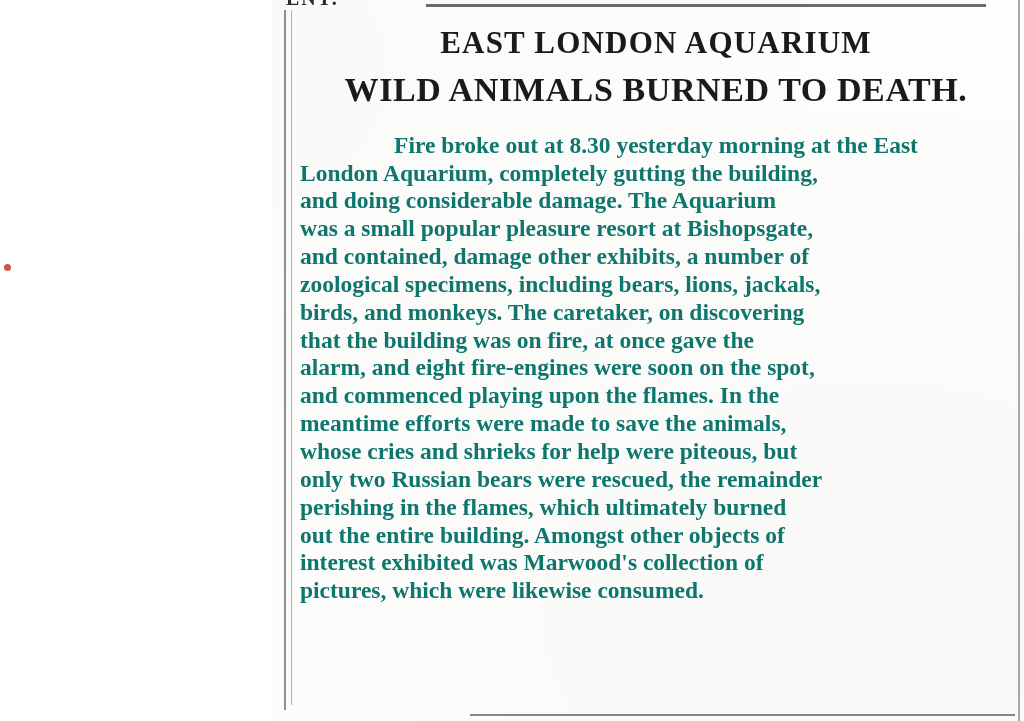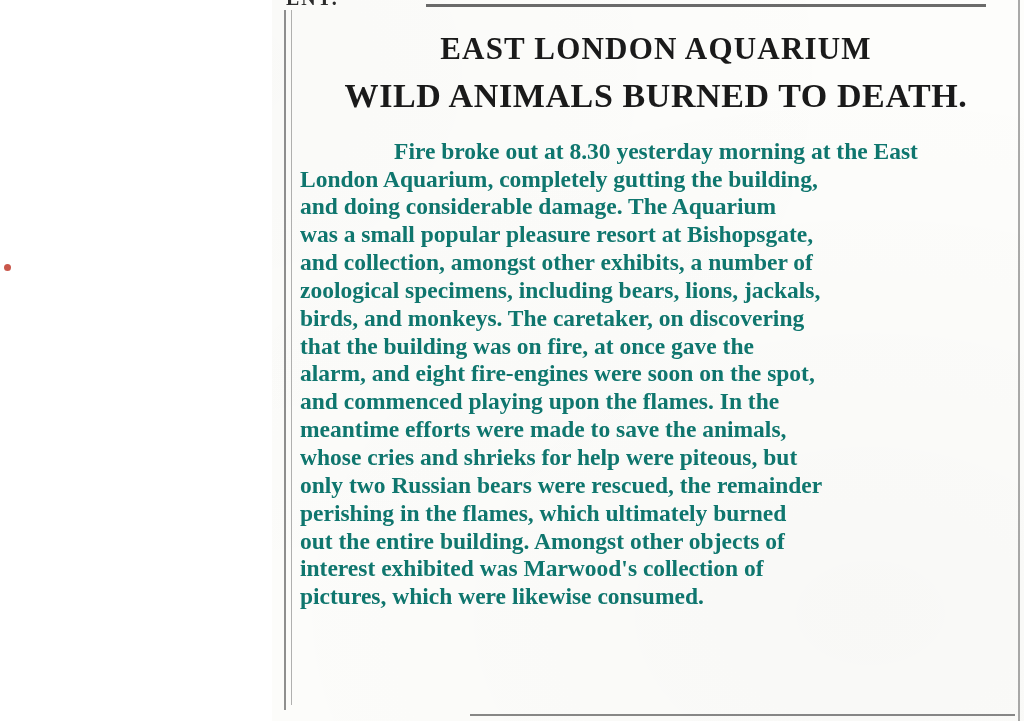--- a/index.html
+++ b/index.html
@@ -106,21 +106,21 @@
     width: 545px;
     height: 2px;
     background: #555;
     opacity: .7;
   }
 
   
   #article {
     position: absolute;
     left: 300px;
-    top: 28px;
+    top: 22px;
     width: 712px;
   }
 
   .headline {
     text-align: center;
     font-family: "Liberation Serif", serif;
     font-weight: bold;
     color: #1a1a1a;
   }
   .headline-1 {
@@ -176,21 +176,21 @@
   <div id="article">
 
     <div class="headline headline-1">EAST LONDON AQUARIUM</div>
     <div class="headline headline-2">WILD ANIMALS BURNED TO DEATH.</div>
 
     <div class="body-text">
       <span class="ln" style="text-indent:0;display:block;text-align:center;">Fire broke out at 8.30 yesterday morning at the East</span>
       <span class="ln">London Aquarium, completely gutting the building,</span>
       <span class="ln">and doing considerable damage.   The Aquarium</span>
       <span class="ln">was a small popular  pleasure resort at Bishopsgate,</span>
-      <span class="ln">and collection, amongst other exhibits, a number of</span>
+      <span class="ln">and contained, damage other exhibits, a number of</span>
       <span class="ln">zoological specimens, including bears, lions, jackals,</span>
       <span class="ln">birds, and monkeys.   The caretaker, on discovering</span>
       <span class="ln">that the building was on fire, at once gave the</span>
       <span class="ln">alarm, and eight fire-engines were soon on the spot,</span>
       <span class="ln">and commenced playing upon the flames.    In the</span>
       <span class="ln">meantime efforts were made to save the animals,</span>
       <span class="ln">whose cries and shrieks for help were piteous, but</span>
       <span class="ln">only two Russian bears were rescued, the remainder</span>
       <span class="ln">perishing in the flames, which ultimately burned</span>
       <span class="ln">out the entire building.   Amongst other objects of</span>

